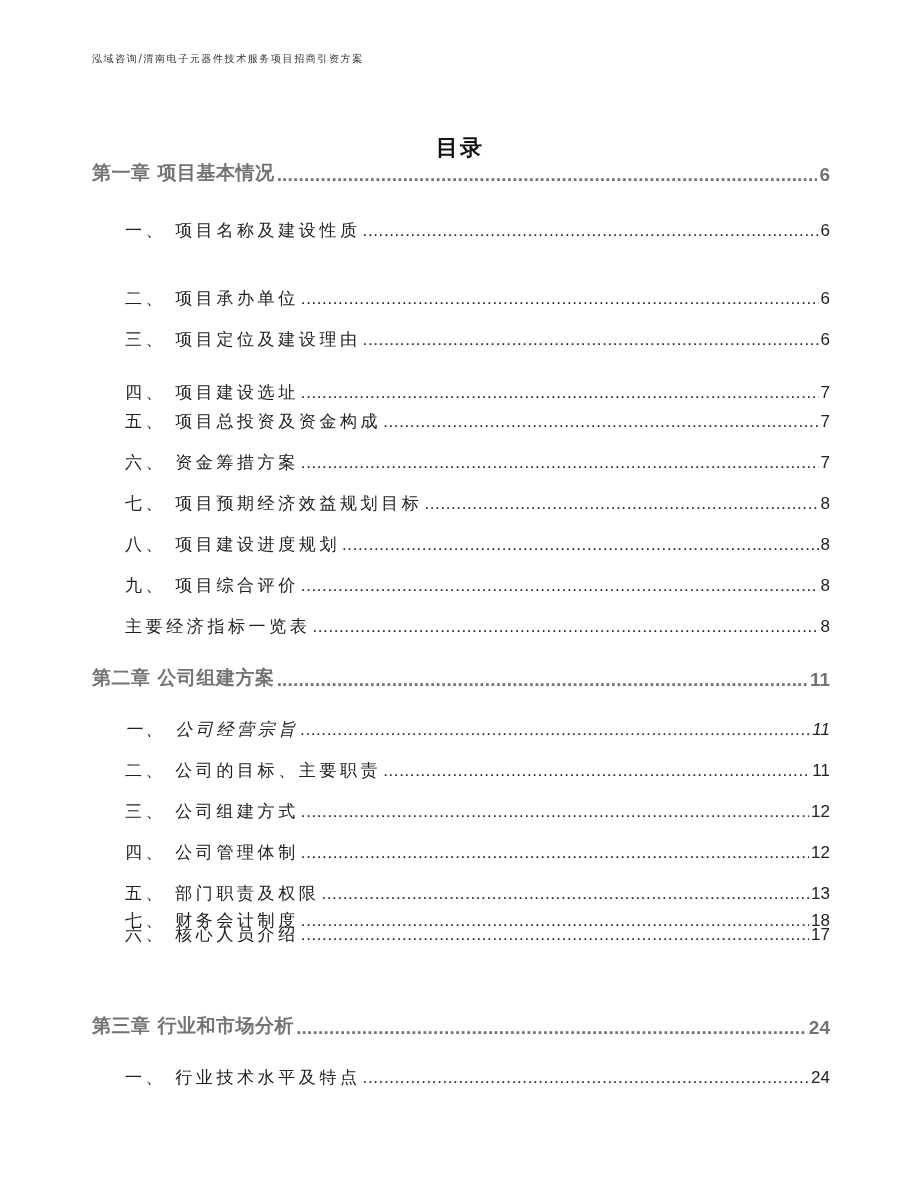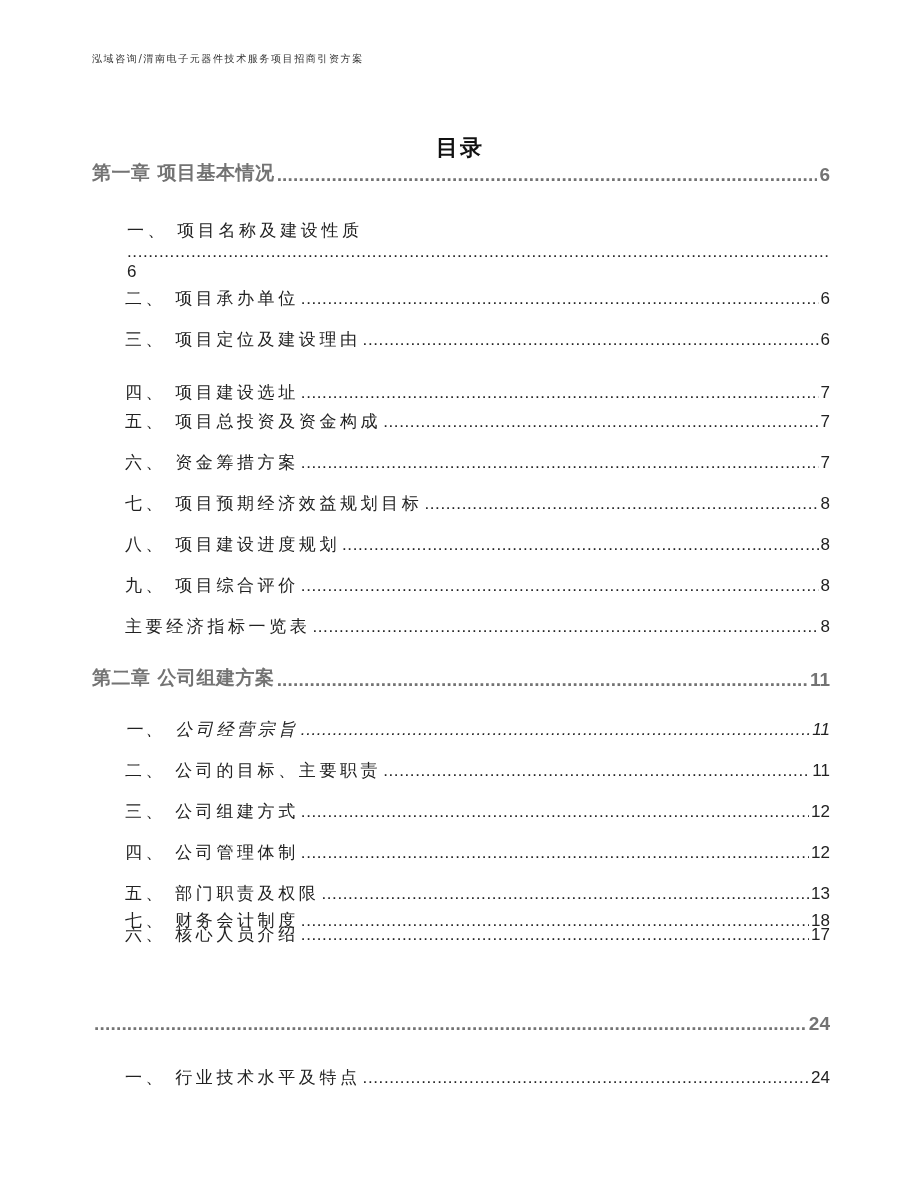--- a/index.html
+++ b/index.html
@@ -43,21 +43,21 @@
 
 <div class="header">泓域咨询/渭南电子元器件技术服务项目招商引资方案</div>
 <div class="title">目录</div>
 
 <div class="toc" id="toc">
     <div class="row chapter" style="top: 160px;">
       <span class="label">第一章 项目基本情况</span>
       <span class="leader"></span>
       <span class="page">6</span>
     </div>
-    <div class="row section" style="top: 219px; flex-direction: column;">
+    <div class="row section" style="top: 219px;">
       <span class="label">一、 项目名称及建设性质</span>
       <span class="leader"></span>
       <span class="page">6</span>
     </div>
     <div class="row section" style="top: 287px;">
       <span class="label">二、 项目承办单位</span>
       <span class="leader"></span>
       <span class="page">6</span>
     </div>
     <div class="row section" style="top: 328px;">
@@ -134,20 +134,21 @@
       <span class="label">六、 核心人员介绍</span>
       <span class="leader"></span>
       <span class="page">17</span>
     </div>
     <div class="row section" style="top: 909px;">
       <span class="label">七、 财务会计制度</span>
       <span class="leader"></span>
       <span class="page">18</span>
     </div>
     <div class="row chapter" style="top: 1013px;">
+      <span class="label">第三章 行业和市场分析</span>
       <span class="leader"></span>
       <span class="page">24</span>
     </div>
     <div class="row section" style="top: 1066px;">
       <span class="label">一、 行业技术水平及特点</span>
       <span class="leader"></span>
       <span class="page">24</span>
     </div>
   </div>
 

